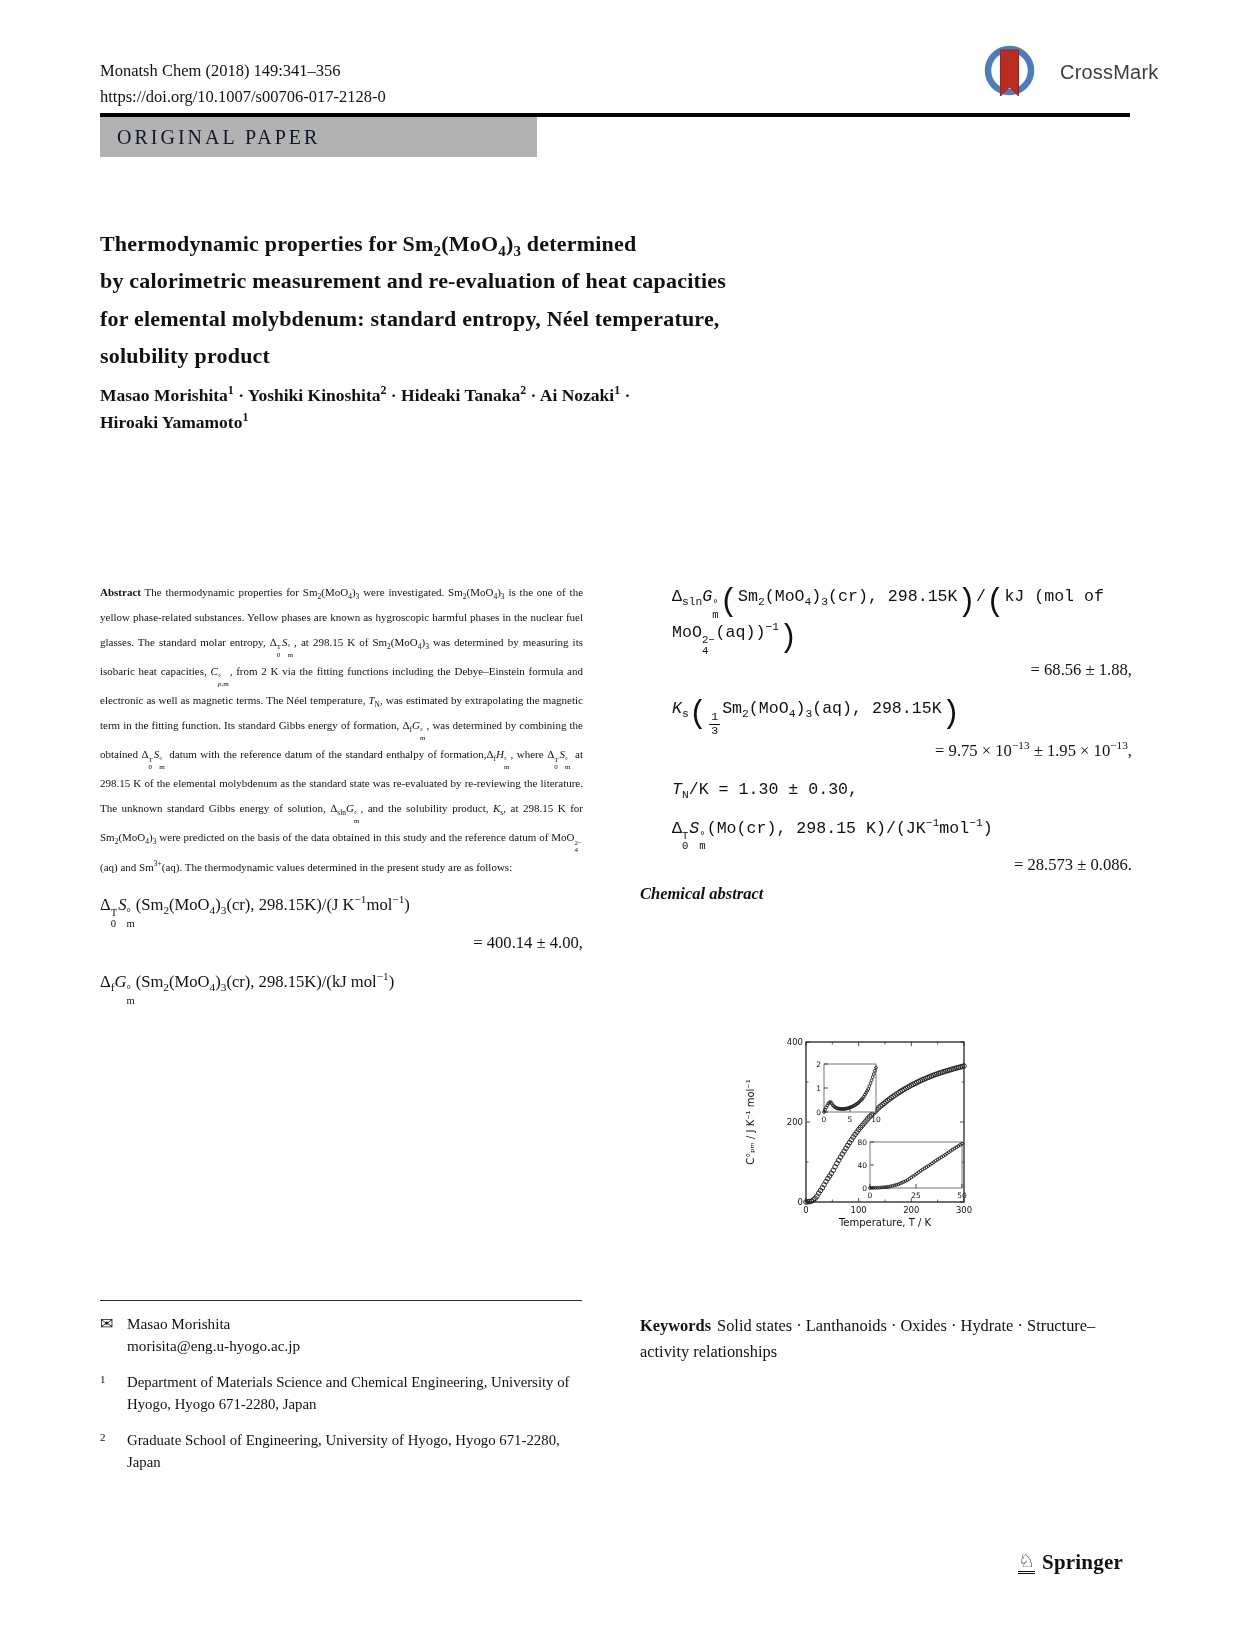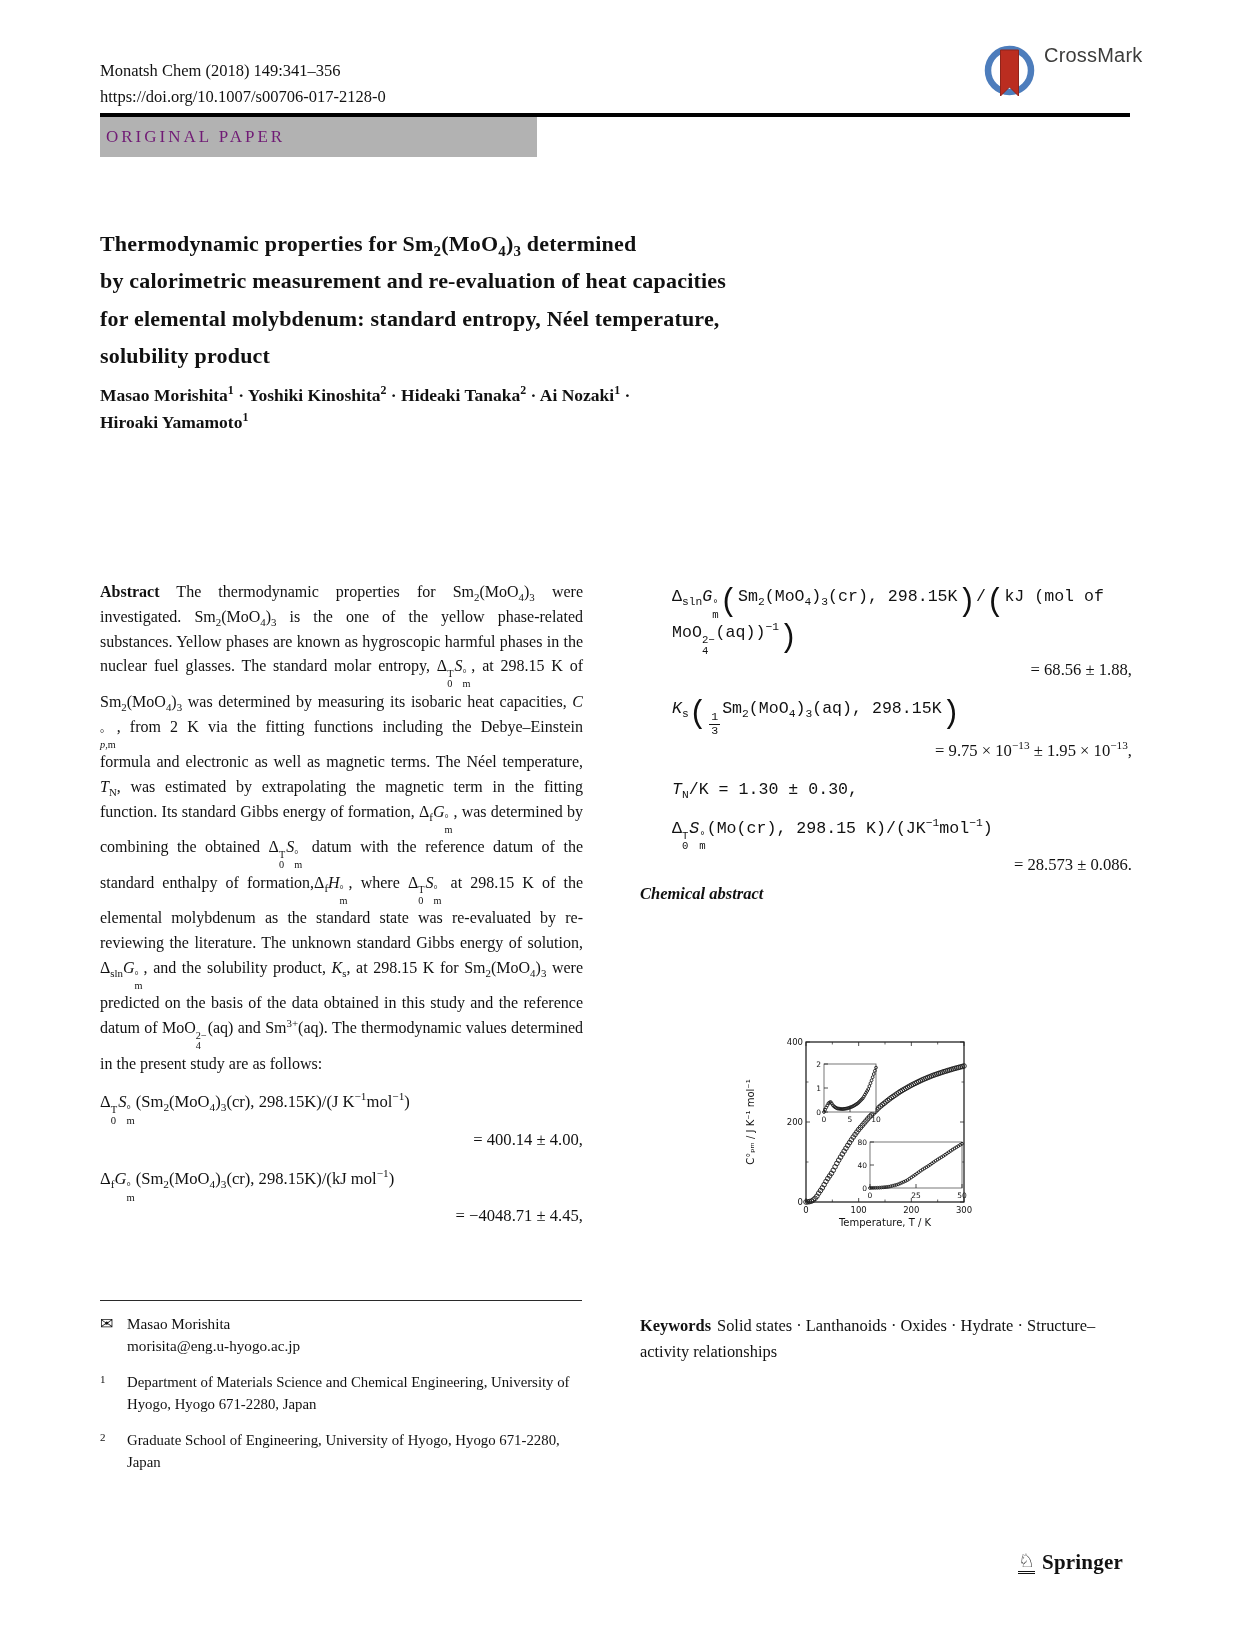--- a/index.html
+++ b/index.html
@@ -1,37 +1,37 @@
 <!DOCTYPE html>
 <html><head>
 <meta charset="utf-8">
 <style>
   html,body{margin:0;padding:0;background:#e8e8e8;}
   .page{position:relative;width:1241px;height:1648px;margin:0 auto;background:#ffffff;
         font-family:"Liberation Serif",serif;color:#111;overflow:hidden;}
 
   
   .jref{position:absolute;left:100px;top:58px;font-size:16.5px;line-height:26px;}
-  .crossmark{position:absolute;left:983px;top:44px;display:flex;align-items:flex-start;gap:8px;}
+  .crossmark{position:absolute;left:983px;top:44px;display:flex;align-items:center;gap:24px;}
   .crossmark-text{font-family:"Liberation Sans",sans-serif;font-size:20px;color:#3d3d3c;letter-spacing:0.2px;}
   .rule-thick{position:absolute;left:100px;top:113px;width:1030px;height:4px;background:#000;}
   .section-box{position:absolute;left:100px;top:117px;width:437px;height:40px;background:#b2b2b2;
                display:flex;align-items:center;}
-  .section-box span{padding-left:6px;font-size:17px;letter-spacing:3px;color:#701a75;}
+  .section-box span{padding-left:17px;font-size:20px;letter-spacing:3px;color:#0f172a;}
 
   
   .page-title{position:absolute;left:100px;top:210px;width:1010px;font-size:22px;font-weight:bold;
               line-height:37.5px;letter-spacing:0.2px;}
   .authors{position:absolute;left:100px;top:382px;width:900px;font-size:17.5px;font-weight:bold;line-height:27px;}
   .received{position:absolute;left:100px;top:496px;width:900px;font-size:14.8px;line-height:26px;}
 
   
   .col-left{position:absolute;left:100px;top:580px;width:483px;}
   .col-right{position:absolute;left:640px;top:584px;width:492px;}
-  .abstract{margin:0;font-size:16px;line-height:24.8px;text-align:justify;}
+  .abstract{margin:0;font-size:11px;line-height:24.8px;text-align:justify;}
   .para{margin:16px 0 0 0;font-size:16.3px;line-height:25px;text-align:justify;}
   .ga-label{margin:6px 0 0 0;font-size:16.5px;font-style:italic;font-weight:600;}
 
   
   .eq{margin:13px 0 0 0;font-size:16.6px;line-height:26px;}
   .eq:first-child{margin-top:0;}
   .eq-result{padding-left:18px;text-align:right;}
   .eq-result:empty{display:none;}
   .col-right .eq .eq-expr{padding-left:32px;font-family:Liberation Mono, monospace;}
   .col-right .eq .eq-result{padding-left:14px;}
@@ -137,21 +137,20 @@
             <sup>°</sup>
             <sub>m</sub>
           </span>(Sm<sub>2</sub>(MoO<sub>4</sub>)<sub>3</sub>(cr), 298.15K)/(J K<sup>−1</sup>mol<sup>−1</sup>)</div>
       <div class="eq-result">= 400.14 ± 4.00,</div>
     </div>
     <div class="eq">
       <div class="eq-expr">Δ<sub>f</sub><i>G</i><span class="ss">
             <sup>°</sup>
             <sub>m</sub>
           </span>(Sm<sub>2</sub>(MoO<sub>4</sub>)<sub>3</sub>(cr), 298.15K)/(kJ mol<sup>−1</sup>)</div>
-      <div class="eq-result">= −4048.71 ± 4.45,</div>
     </div>
   </div>
 
   <div class="col-right">
     <div class="eq">
       <div class="eq-expr">Δ<sub>sln</sub><i>G</i><span class="ss">
             <sup>°</sup>
             <sub>m</sub>
           </span><span class="bigp">(</span>Sm<sub>2</sub>(MoO<sub>4</sub>)<sub>3</sub>(cr), 298.15K<span class="bigp">)</span>/<span class="bigp">(</span>kJ (mol of MoO<span class="ss">
             <sup>2−</sup>

